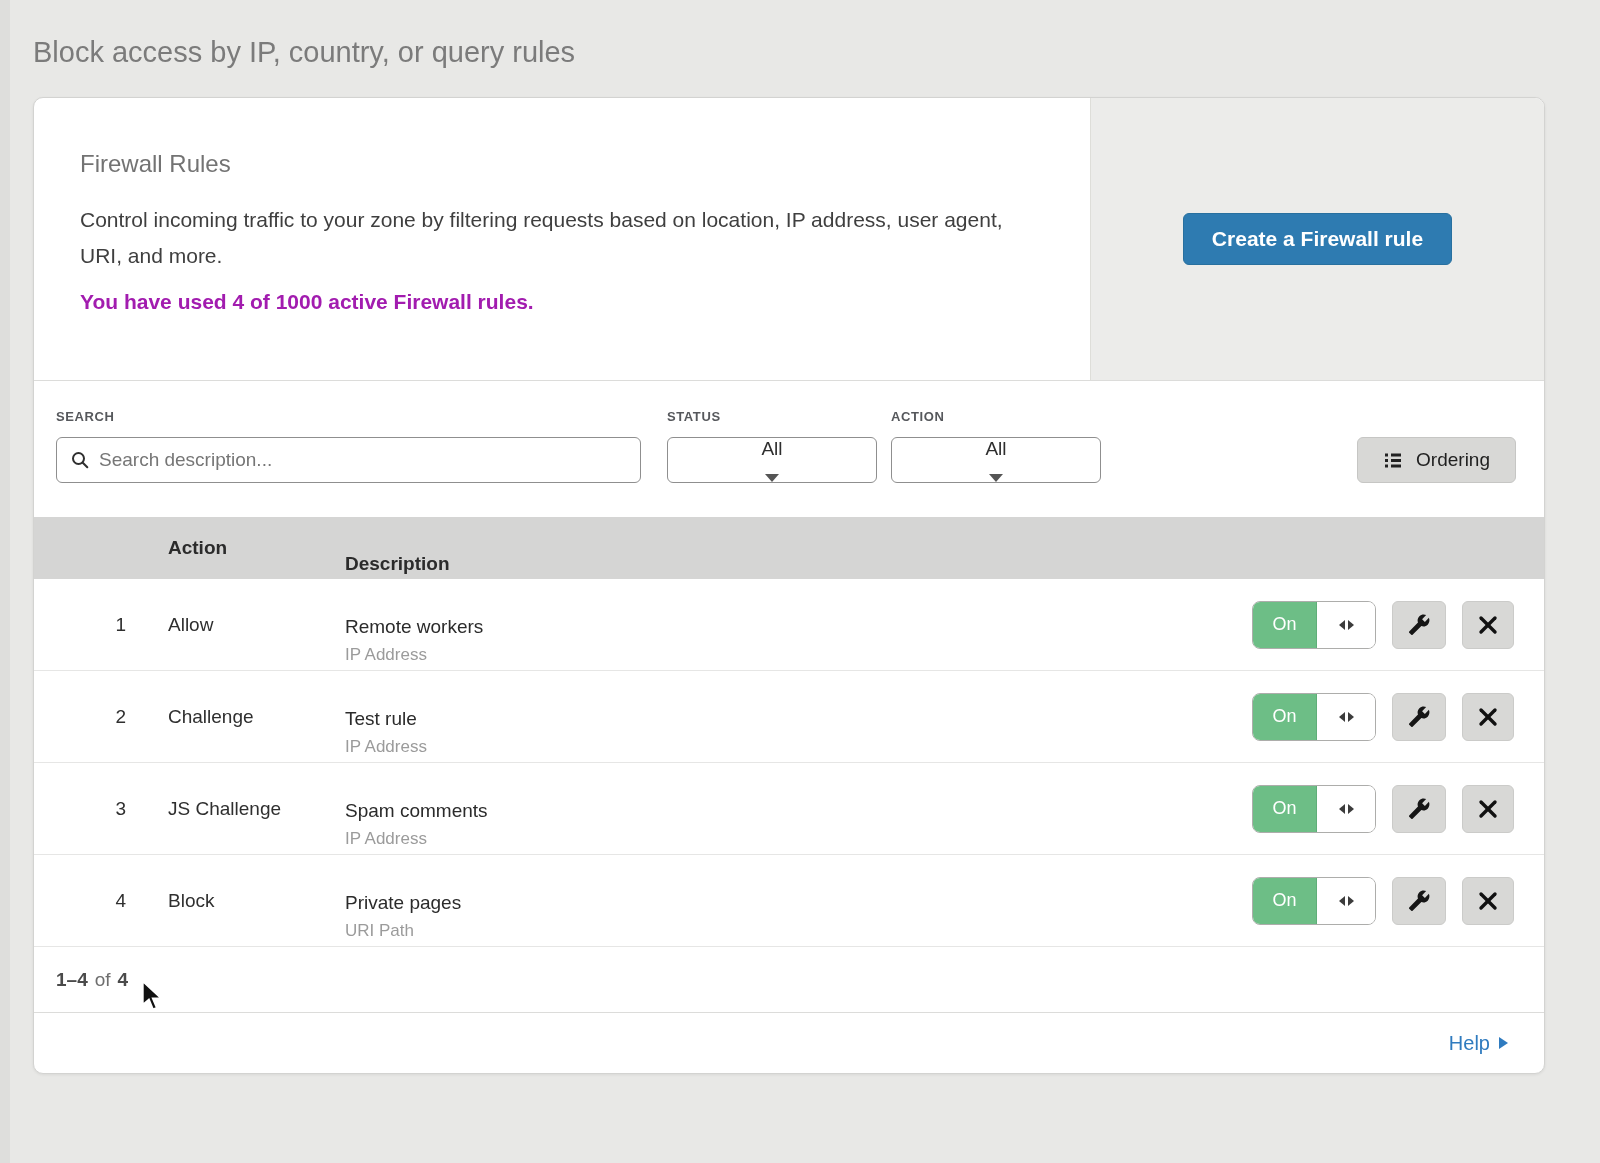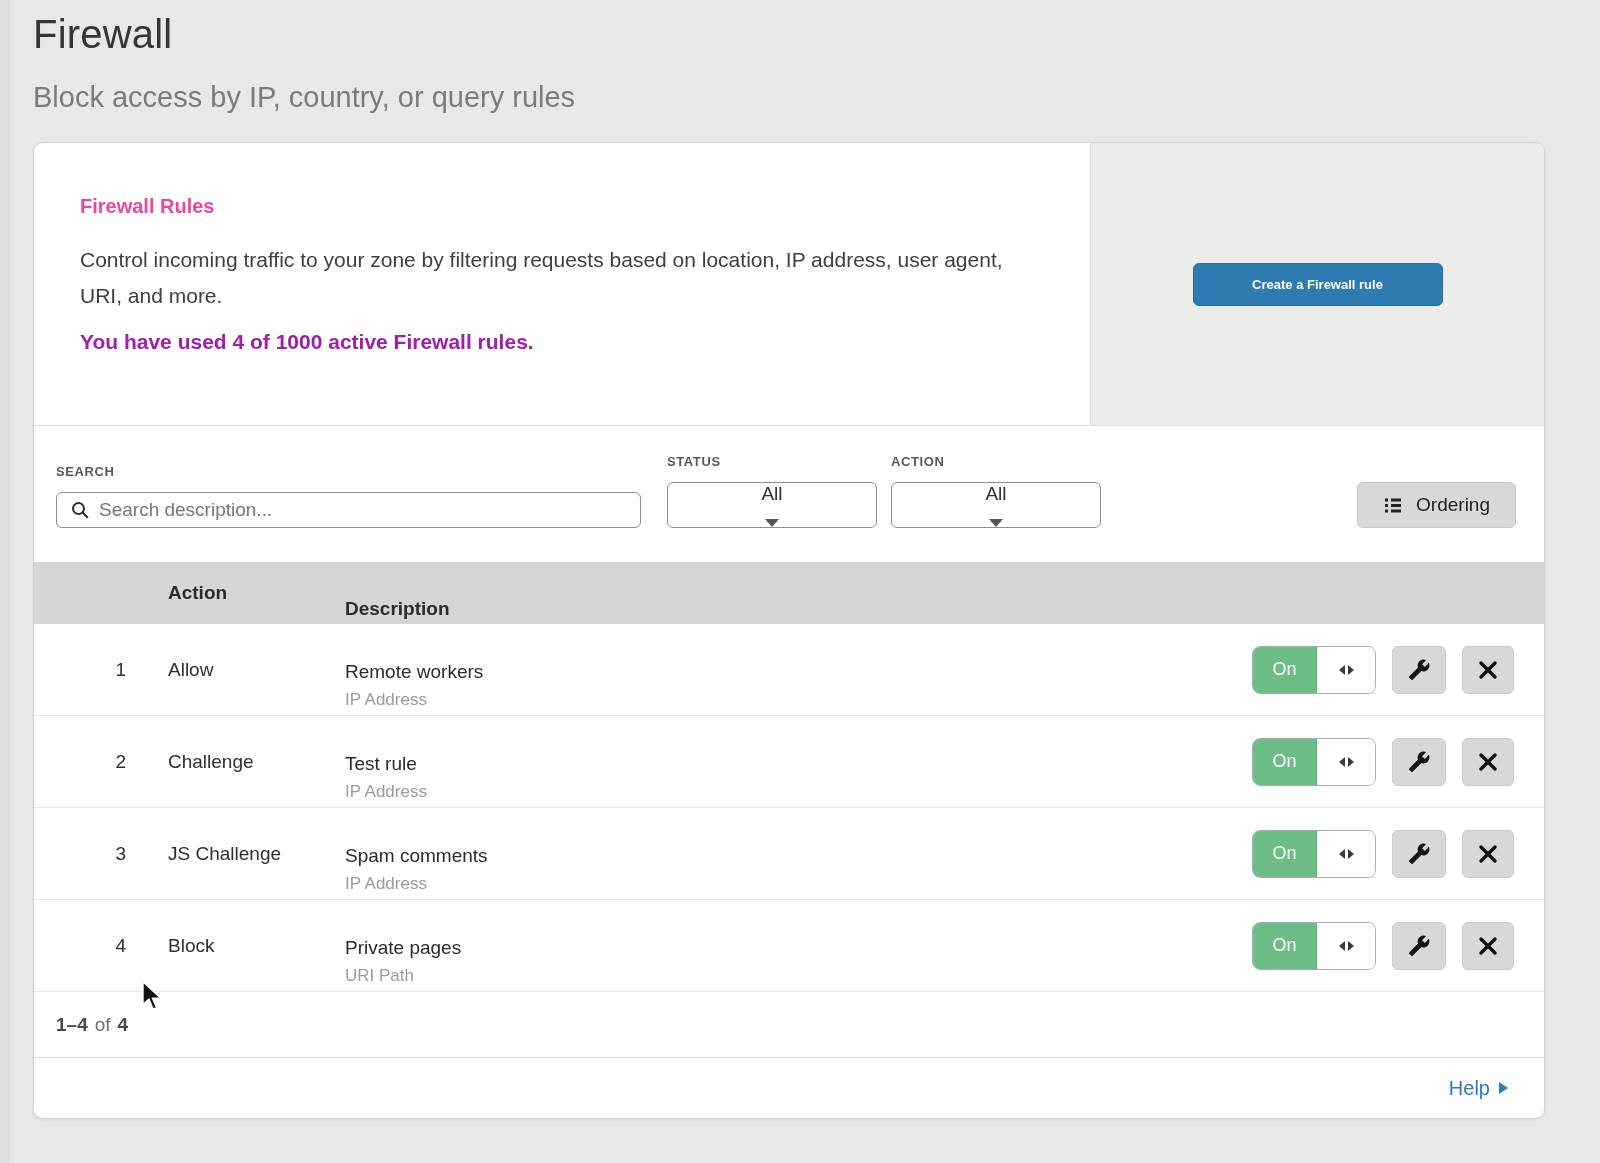--- a/index.html
+++ b/index.html
@@ -21,37 +21,37 @@
   .card {
     margin: 28px 0 0 33px; width: 1512px;
     background: #fff; border: 1px solid #d3d3d1; border-radius: 10px;
     box-shadow: 0 1px 3px rgba(0,0,0,.07);
     overflow: hidden;
   }
 
   
   .overview { display: flex; border-bottom: 1px solid #dcdcda; height: 283px; }
   .overview-left { width: 1056px; padding: 52px 60px 40px 46px; }
-  .overview-heading { font-size: 20px; font-weight: 700; color: #ec4899; }
+  .overview-heading { font-size: 24px; font-weight: 400; color: #737373; }
   .overview-desc { font-size: 21px; color: #3f3f3f; line-height: 36px; margin-top: 24px; max-width: 950px; }
   .overview-usage { font-size: 21px; font-weight: 700; color: #a21caf; margin-top: 16px; }
   .overview-right { flex: 1; background: #ececea; border-left: 1px solid #deded9;
     display: flex; align-items: center; justify-content: center; }
   .create-btn {
     background: #2e7bb1; color: #fff; font-family: inherit;
-    font-size: 13px; font-weight: 700; border: 1px solid #28709f; border-radius: 6px;
+    font-size: 21px; font-weight: 700; border: 1px solid #28709f; border-radius: 6px;
     padding: 13px 28px; cursor: pointer; min-width: 250px;
   }
 
   
   .filters { display: flex; align-items: flex-end; padding: 28px 26px 34px 22px; }
   .filter-label { display: block; font-size: 13px; font-weight: 700; color: #56585c;
     letter-spacing: .6px; margin-bottom: 13px; }
   .search-group { margin-right: 26px; }
-  .search-box { width: 585px; height: 36px; border: 1px solid #8f8f8f; border-radius: 6px;
+  .search-box { width: 585px; height: 46px; border: 1px solid #8f8f8f; border-radius: 6px;
     display: flex; align-items: center; padding: 0 14px; background: #fff; }
   .search-box input { border: none; outline: none; flex: 1; font-size: 19px; color: #333;
     font-family: inherit; margin-left: 10px; background: transparent; }
   .search-box input::placeholder { color: #767676; }
   .status-group { margin-right: 14px; }
   .select-box { width: 210px; height: 46px; border: 1px solid #8f8f8f; border-radius: 6px;
     display: flex; align-items: center; justify-content: space-between; padding: 0 16px;
     font-size: 19px; color: #2e2e2e; background: #fff; cursor: pointer; flex-direction: column; }
   .caret { width: 0; height: 0; border-left: 7px solid transparent;
     border-right: 7px solid transparent; border-top: 8px solid #555; }
@@ -102,21 +102,20 @@
     border-bottom: 6px solid transparent; border-left: 9px solid #2f7bbf; }
 
   .cursor { position: absolute; left: 141px; top: 980px; pointer-events: none; }
 </style>
 </head>
 <body>
 
 <div class="left-edge"></div>
 
 <div class="page-header">
-  <div class="page-title">Firewall</div>
   <div class="page-subtitle">Block access by IP, country, or query rules</div>
 </div>
 
 <div class="card">
 
   <div class="overview">
     <div class="overview-left">
       <div class="overview-heading">Firewall Rules</div>
       <div class="overview-desc">Control incoming traffic to your zone by filtering requests based on location, IP address, user agent, URI, and more.</div>
       <div class="overview-usage">You have used 4 of 1000 active Firewall rules.</div>

